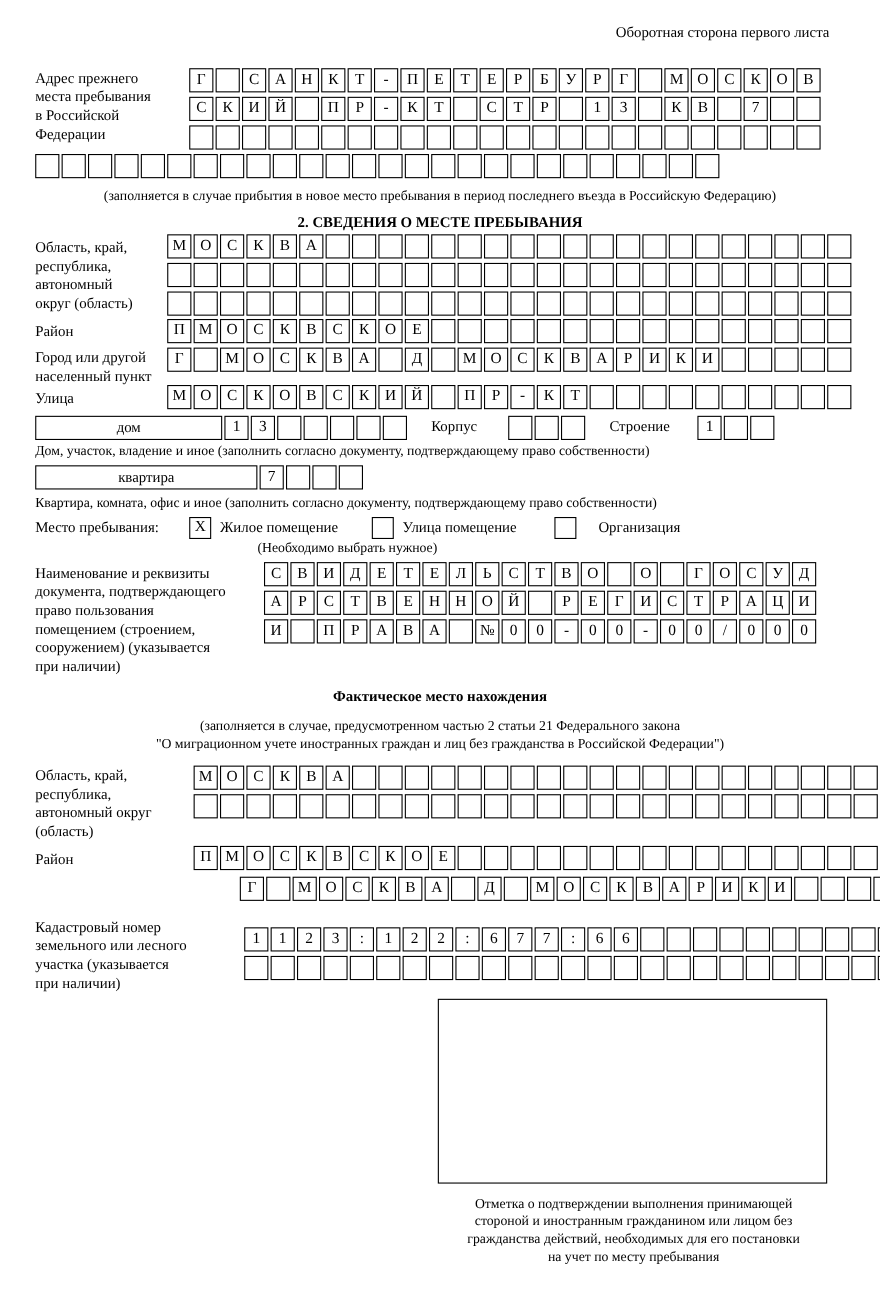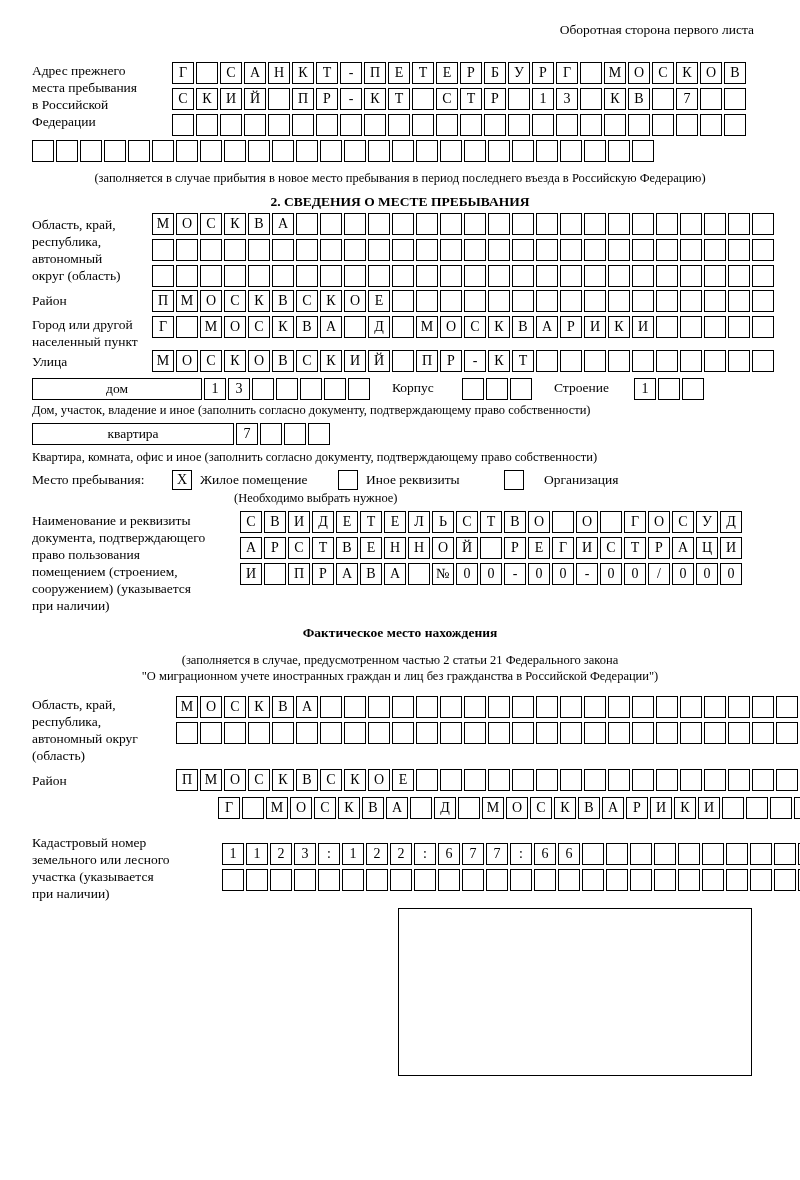--- a/index.html
+++ b/index.html
@@ -434,21 +434,21 @@
       <div class="cell"></div>
       <div class="cell"></div>
       <div class="cell"></div>
     </div>
   <div class="lbl small" style="left:32px; top:449px;">Квартира, комната, офис и иное (заполнить согласно документу, подтверждающему право собственности)</div>
 
   <div class="inline-txt" style="left:32px; top:470px;">Место пребывания:</div>
   <div class="checkbox" style="position:absolute; left:172px; top:470px;">Х</div>
   <div class="inline-txt" style="left:200px; top:470px;">Жилое помещение</div>
   <div class="checkbox" style="position:absolute; left:338px; top:470px;"></div>
-  <div class="inline-txt" style="left:366px; top:470px;">Иное реквизиты</div>
+  <div class="inline-txt" style="left:366px; top:470px;">Улица помещение</div>
   <div class="checkbox" style="position:absolute; left:504px; top:470px;"></div>
   <div class="inline-txt" style="left:544px; top:470px;">Организация</div>
   <div class="lbl small" style="left:222px; top:490px;margin-left:12px;">(Необходимо выбрать нужное)</div>
 
   <div class="lbl" style="left:32px; top:512px;">Наименование и реквизиты
 документа, подтверждающего
 право пользования
 помещением (строением,
 сооружением) (указывается
 при наличии)</div>
@@ -698,14 +698,18 @@
       <div class="cell"></div>
       <div class="cell"></div>
       <div class="cell"></div>
       <div class="cell"></div>
       <div class="cell"></div>
       <div class="cell"></div>
       <div class="cell"></div>
     </div>
 
   <div class="bigbox" style="left:398px; top:908px; width:354px; height:168px;"></div>
+  <div class="footnote" style="left:388px; top:1086px; width:376px;">Отметка о подтверждении выполнения принимающей
+стороной и иностранным гражданином или лицом без
+гражданства действий, необходимых для его постановки
+на учет по месту пребывания</div>
 
 </div>
 
 </body></html>

